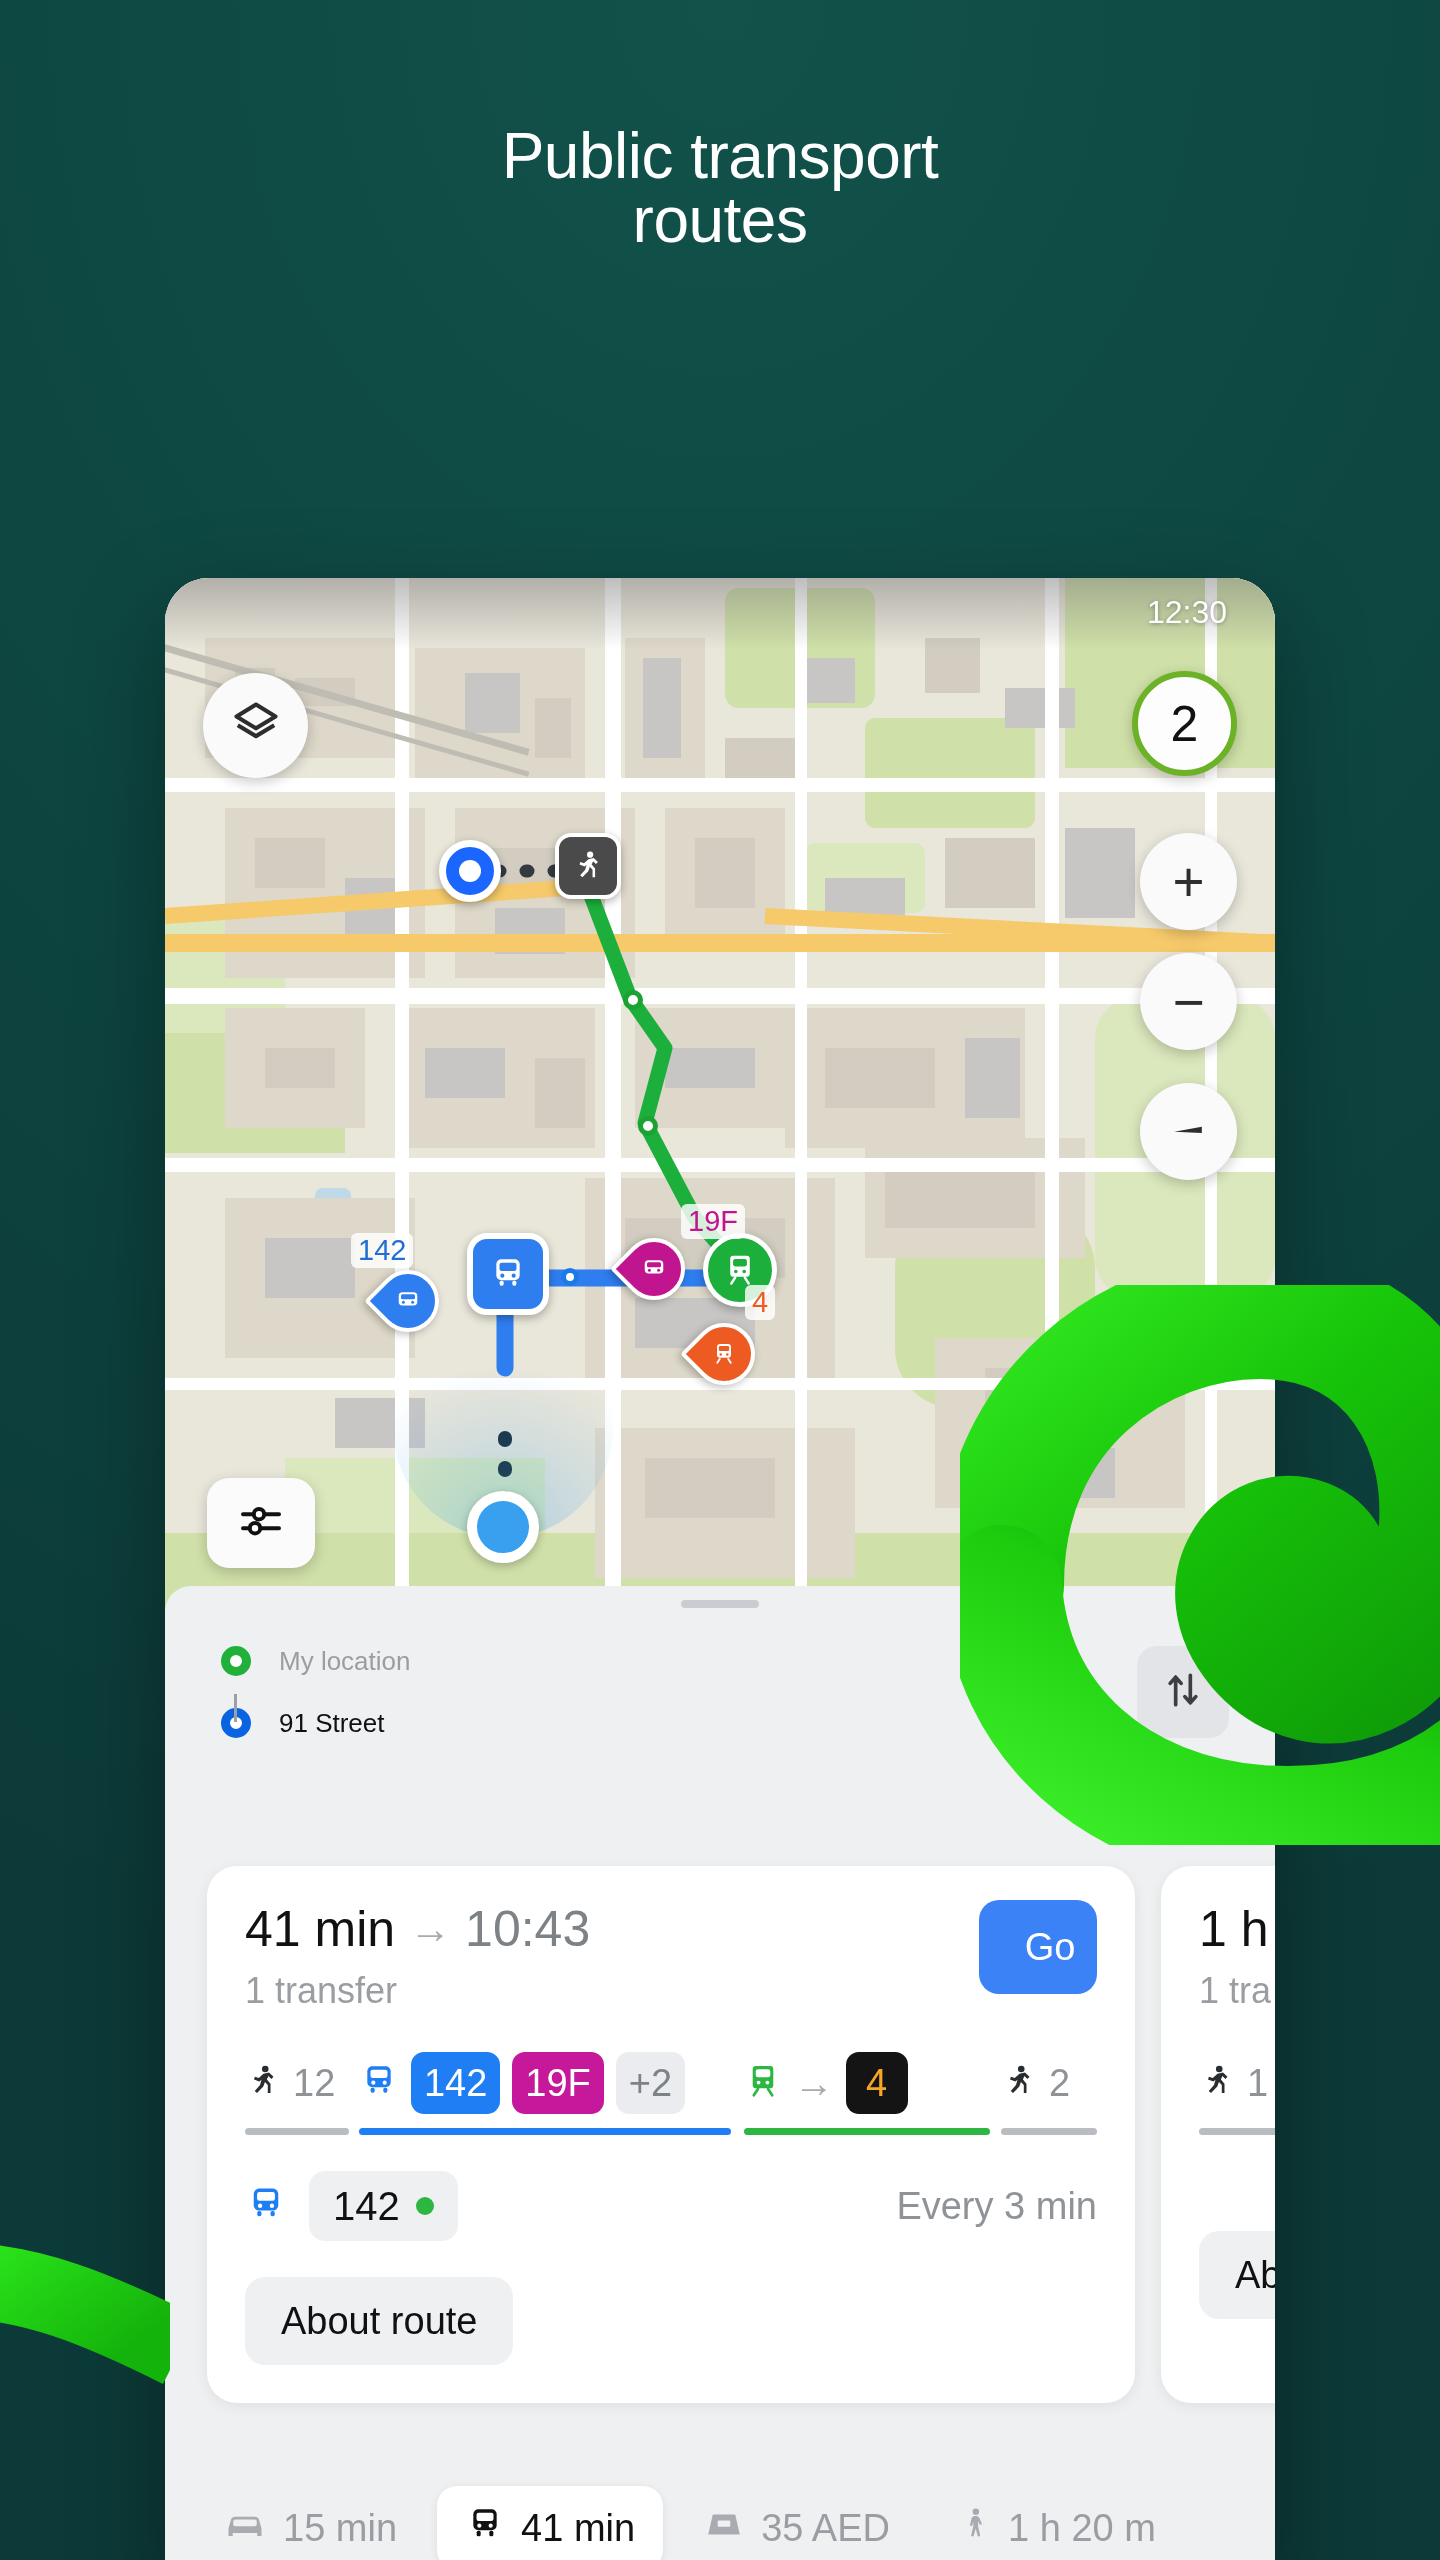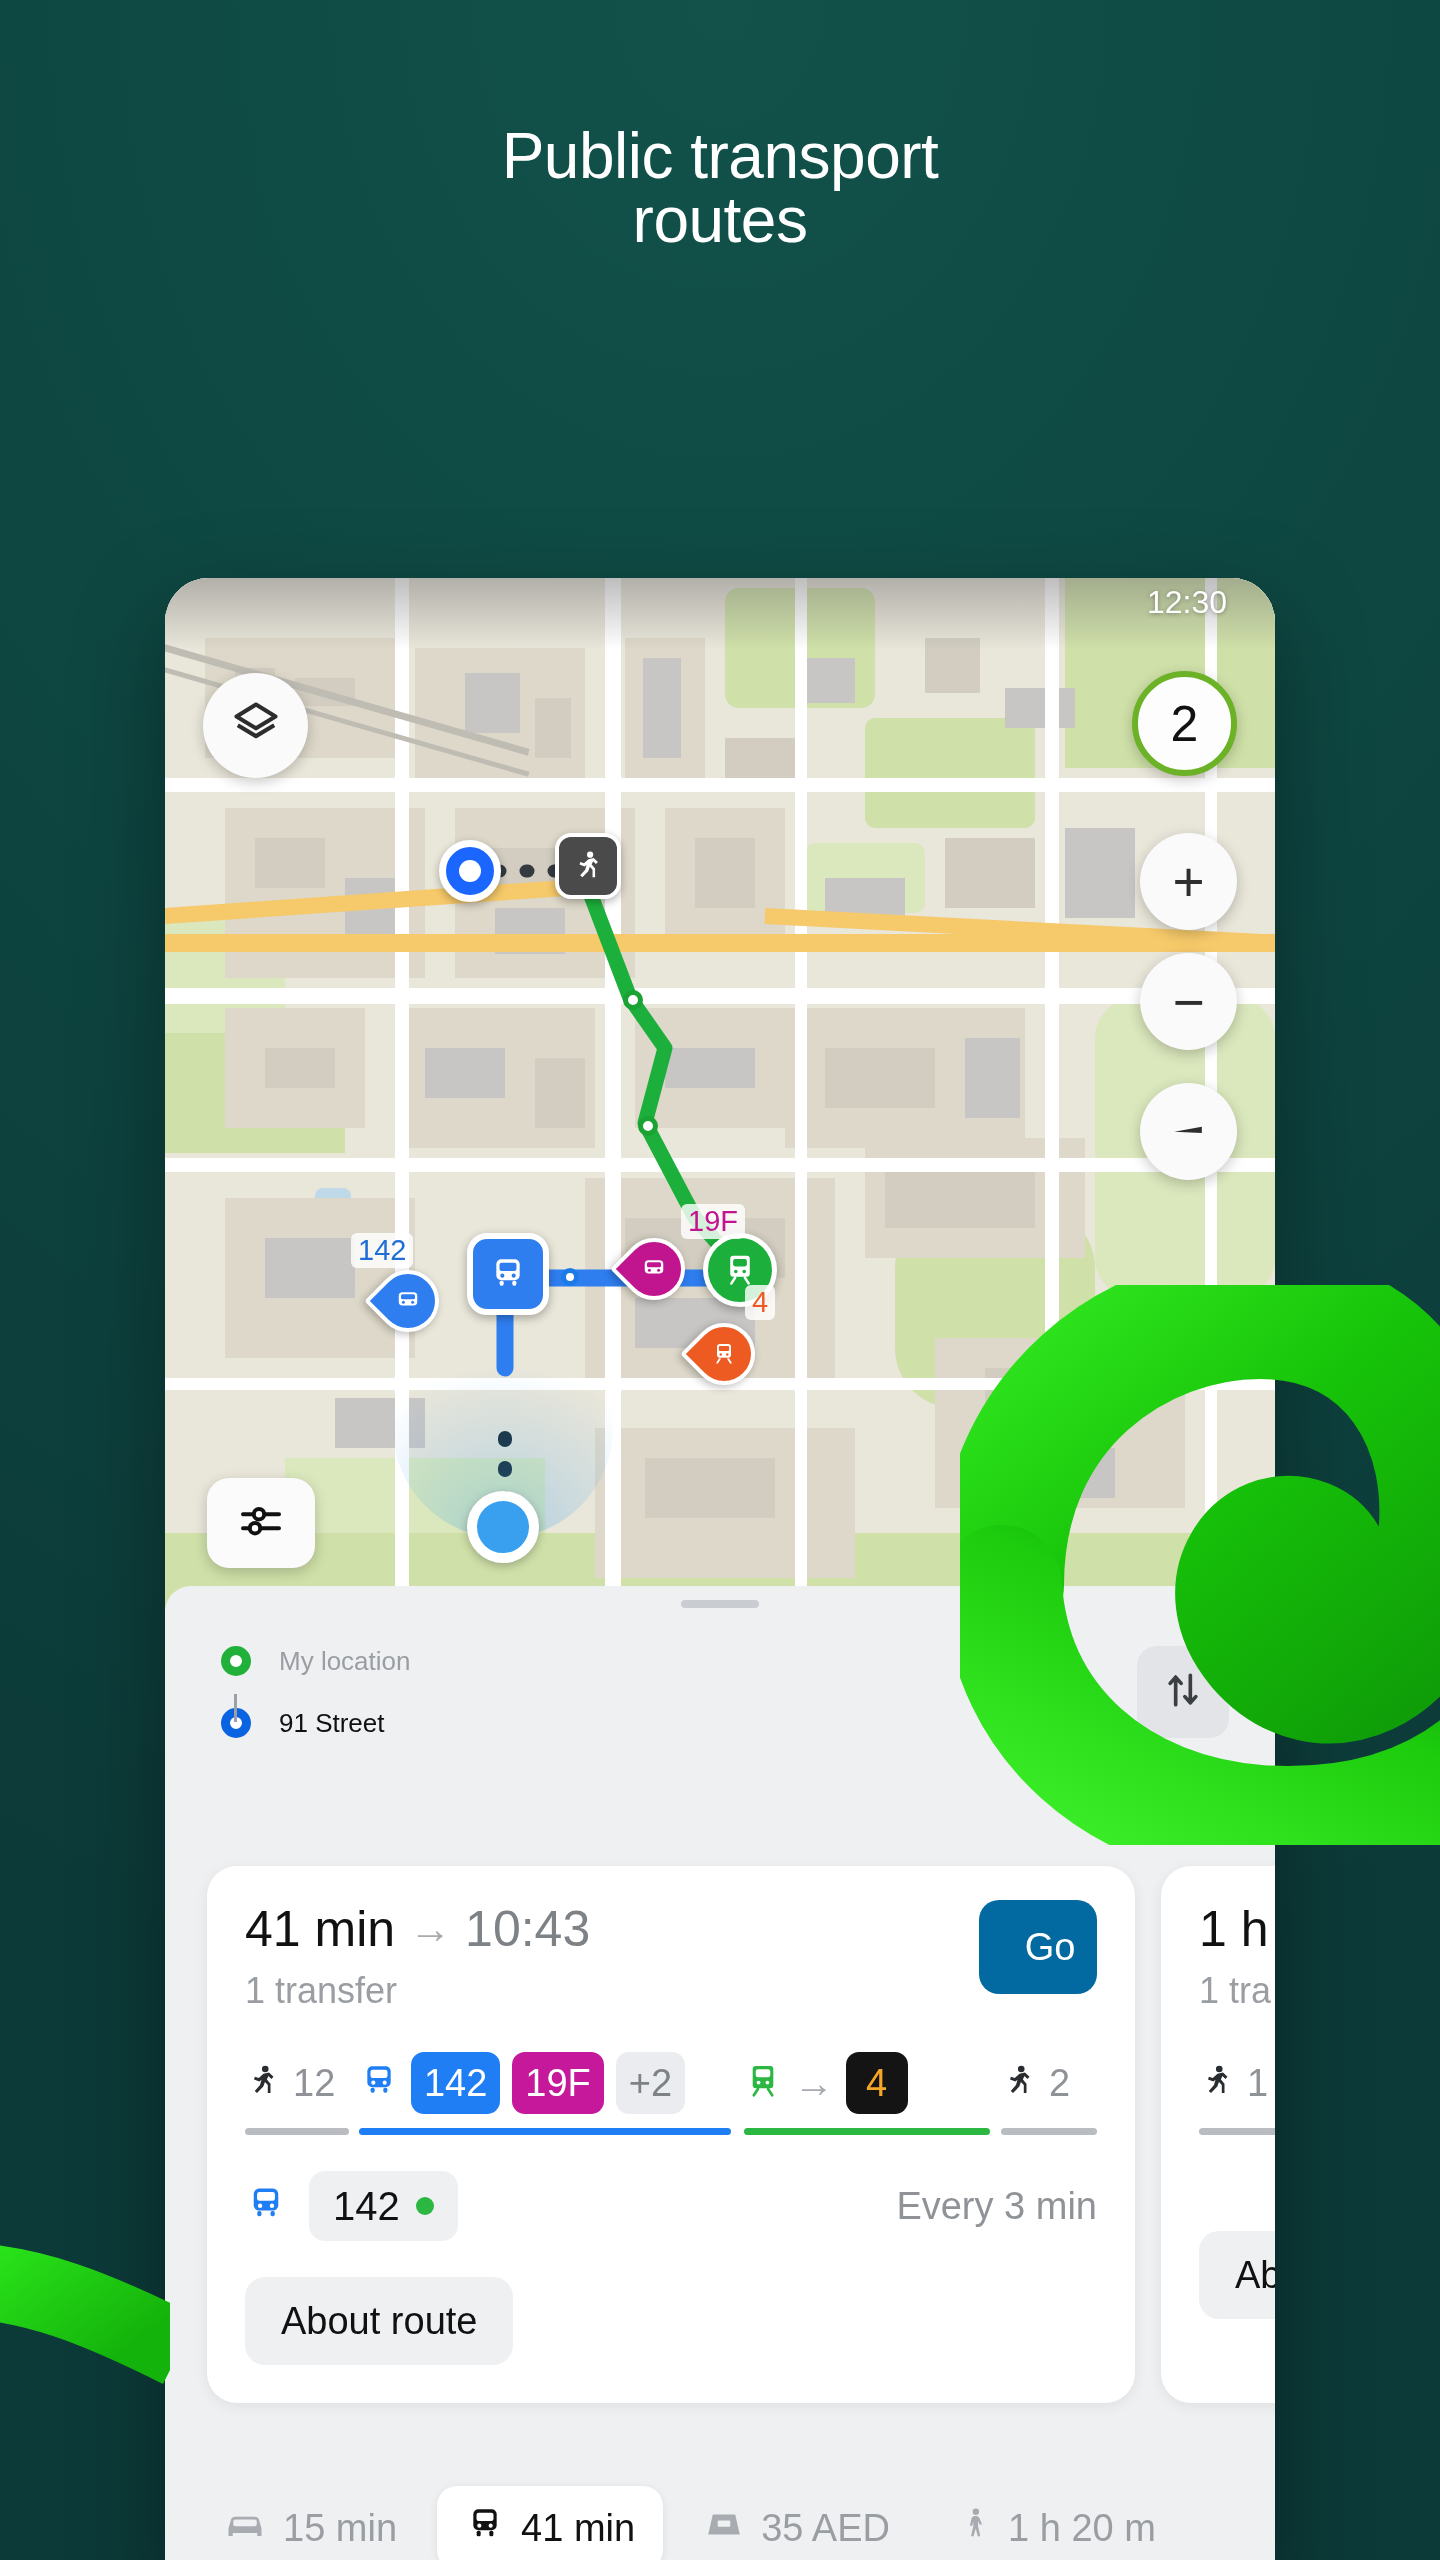--- a/index.html
+++ b/index.html
@@ -47,21 +47,21 @@
   .mgreen  { position:absolute; background:#cfe0a8; }
   .mgreen2 { position:absolute; background:#dbe8bd; }
   .mbldg   { position:absolute; background:#d2cdc0; }
   .mbldg2  { position:absolute; background:#c8c6c4; }
   .mroad   { position:absolute; background:#ffffff; }
   .mroadY  { position:absolute; background:#f6c96a; }
   .mrail   { position:absolute; background:#bfbcb4; }
   .mwater  { position:absolute; background:#bfd9e8; }
 
   .map-status-time {
-    position:absolute; right:48px; top:6px;
+    position:absolute; right:48px; top:16px;
     color:#fff; font-size:32px; font-weight:400;
     text-shadow:0 1px 4px rgba(0,0,0,.35);
     z-index:40;
   }
   .map-topshade {
     position:absolute; left:0; right:0; top:0; height:72px;
     background:linear-gradient(180deg, rgba(110,110,110,.45), rgba(110,110,110,0));
     z-index:35;
   }
 
@@ -193,21 +193,21 @@
     padding:34px 38px 38px 38px;
   }
   .card.primary { width:928px; }
   .card.secondary { width:430px; }
   .card-top { display:flex; align-items:flex-start; justify-content:space-between; }
   .dur { font-size:50px; color:#111; font-weight:400; display:flex; align-items:center; gap:14px;}
   .dur .arrow { color:#a7abaf; font-size:42px; }
   .dur .eta { color:#7d8287; }
   .transfer { font-size:36px; color:#9a9ea3; margin-top:12px; }
   .go {
-    width:118px; height:94px; border-radius:20px; background:#0369a1;
+    width:118px; height:94px; border-radius:20px; background:#3b82f6;
     color:#fff; font-size:38px; display:flex; align-items:center; justify-content:center;padding-left:24px;
   }
   .segrow { display:flex; align-items:flex-end; gap:0; margin-top:40px; }
   .seg { display:flex; flex-direction:column; gap:14px; }
   .seg-items { display:flex; align-items:center; gap:12px; height:62px; }
   .seg-bar { height:7px; border-radius:4px; }
   .seg-txt { font-size:38px; color:#8f9398; }
   .rbadge {
     height:62px; min-width:62px; border-radius:13px; color:#fff;
     display:flex; align-items:center; justify-content:center;

